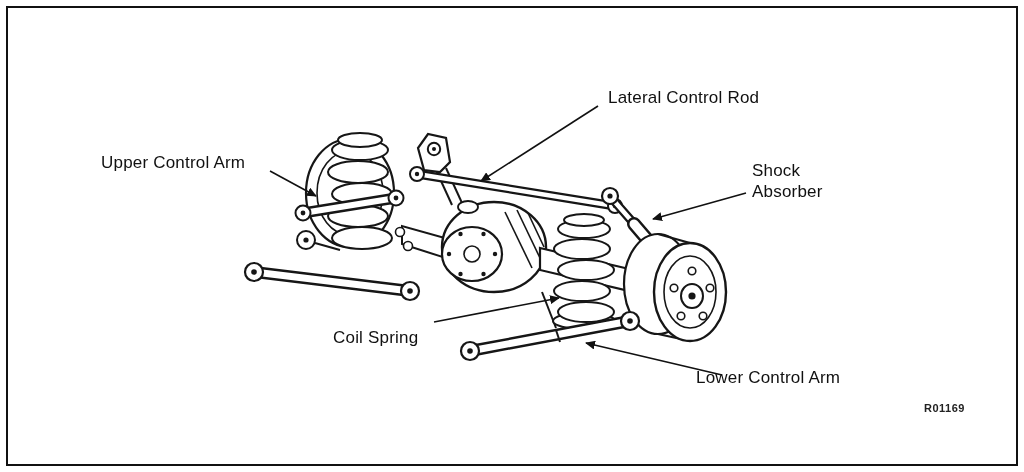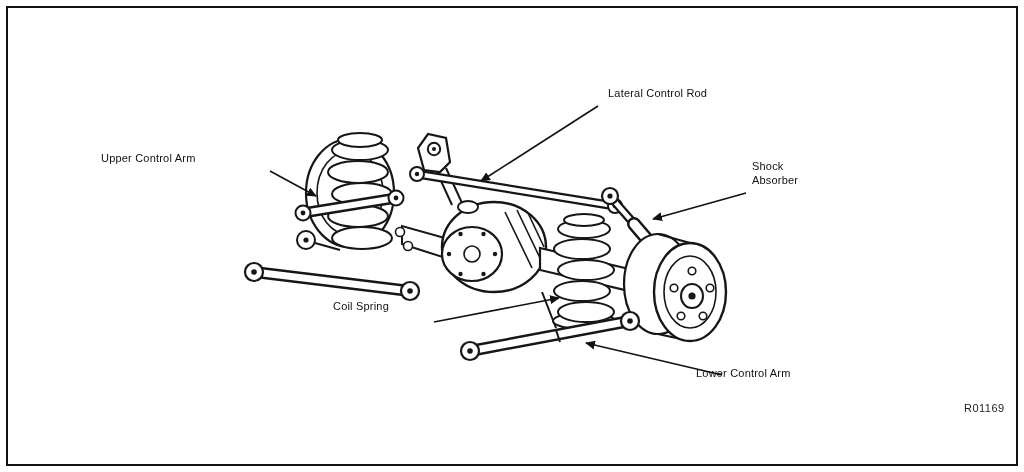--- a/index.html
+++ b/index.html
@@ -15,21 +15,21 @@
     left:6px;top:6px;right:6px;bottom:6px;
     border:2.5px solid #111;
     pointer-events:none;
   }
   .art{
     position:absolute;left:0;top:0;width:1024px;height:472px;
   }
   .label{
     position:absolute;
     color:#111;
-    font-size:11px;
+    font-size:17px;
     letter-spacing:0.2px;
     white-space:nowrap;
     line-height:1.25;
   }
   .label span{display:block;}
   .figcode{
     position:absolute;
     color:#222;
     font-size:11px;
     letter-spacing:0.5px;
@@ -185,20 +185,20 @@
 
   <div class="label" style="left:608px;top:87px;">Lateral Control Rod</div>
 
   <div class="label" style="left:101px;top:152px;">Upper Control Arm</div>
 
   <div class="label" style="left:752px;top:160px;">
     <span>Shock</span>
     <span>Absorber</span>
   </div>
 
-  <div class="label" style="left:333px;top:300px;">Coil Spring</div>
+  <div class="label" style="left:333px;top:327px;">Coil Spring</div>
 
   <div class="label" style="left:696px;top:367px;">Lower Control Arm</div>
 
-  <div class="figcode" style="left:964px;top:402px;">R01169</div>
+  <div class="figcode" style="left:924px;top:402px;font-weight:bold;">R01169</div>
 
   <div class="frame"></div>
 </div>
 
 </body></html>

